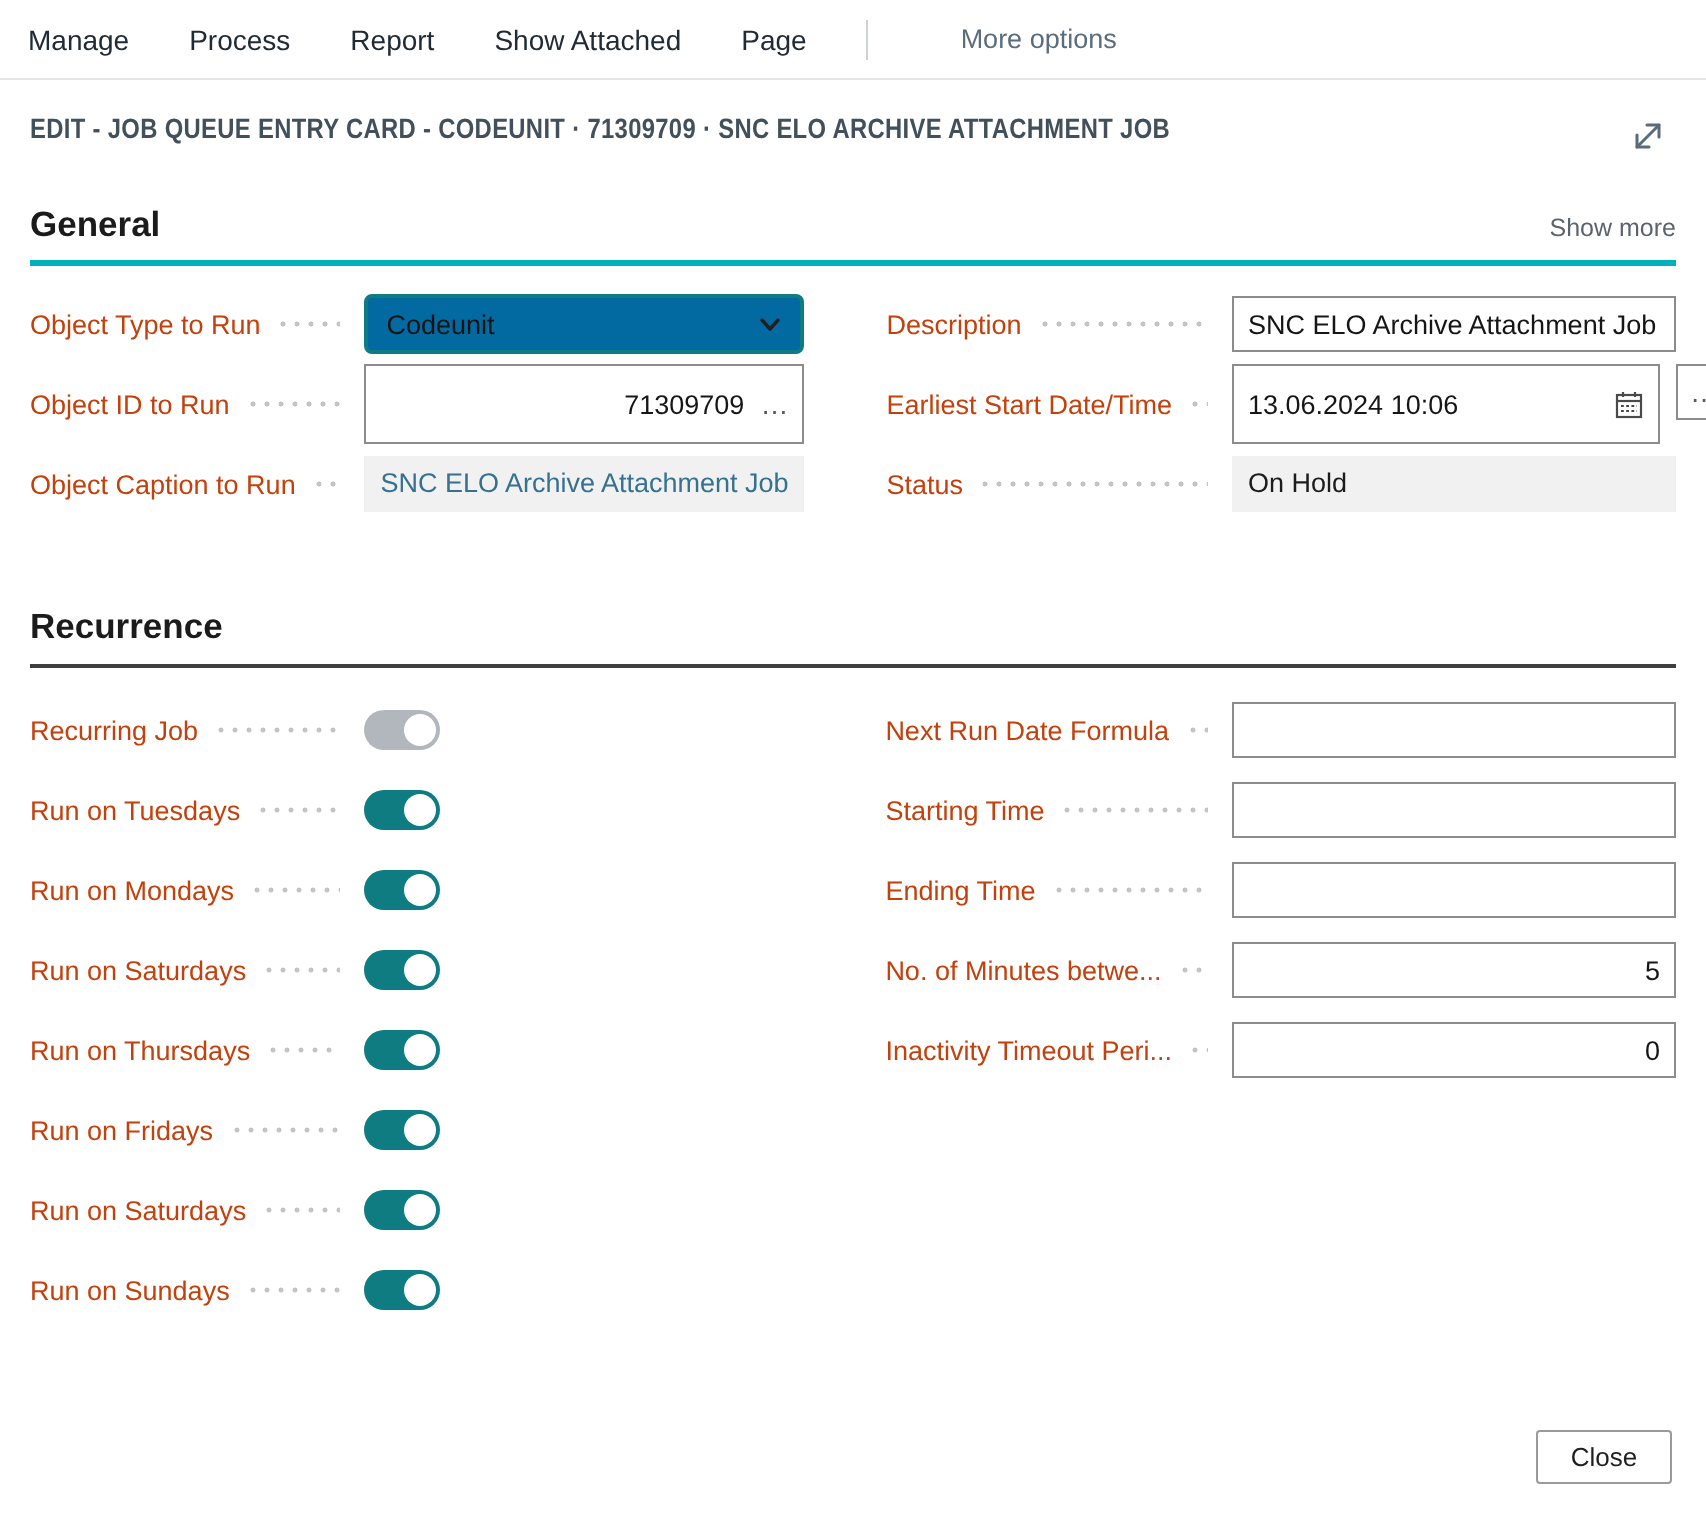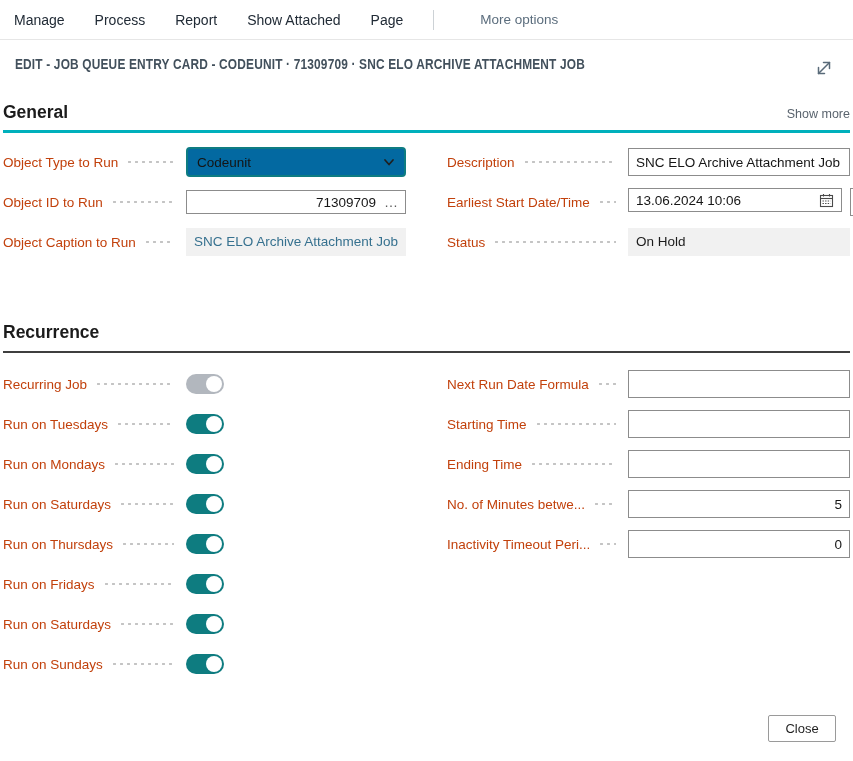--- a/index.html
+++ b/index.html
@@ -30,29 +30,29 @@
   }
   .page-title {
     font-size:14px; font-weight:bold; color:#42505c;
     white-space:nowrap; transform:scaleX(0.85); transform-origin:left center;
     letter-spacing:0.2px;
   }
   .expand-btn { margin-left:auto; cursor:pointer; width:24px; height:24px;
     display:flex; align-items:center; justify-content:center; }
 
   
-  .content { padding:0 3px; }
+  .content { padding:0 15px; }
   .section-head-row { display:flex; align-items:baseline; }
   .section-heading { font-size:17.5px; font-weight:bold; color:#1b1b1b; }
   .show-more { margin-left:auto; font-size:12.5px; color:#5a646e; cursor:pointer; }
   .rule-accent { height:3px; background:#00b0bc; margin-top:7px; }
   .rule-dark   { height:2px; background:#3f3f3f; margin-top:8px; }
 
   .section-general { margin-top:22px; }
-  .section-recurrence { margin-top:55px; }
+  .section-recurrence { margin-top:36px; }
 
   .fields-grid {
     margin-top:14px;
     display:grid; grid-template-columns:1fr 1fr; column-gap:41px;
     align-items:start;
   }
   .col { display:flex; flex-direction:column; }
 
   .field-row { display:flex; height:30px; margin-bottom:10px; align-items:center; }
   .field-label { font-size:13.5px; color:#c2410c; white-space:nowrap; }
@@ -74,21 +74,21 @@
   
   .text-input {
     width:100%; height:28px; border:1px solid #8c8c8c; background:#fff;
     padding:0 7px; font-size:13.5px; color:#161616;
     font-family:"Liberation Sans", sans-serif; outline:none;
   }
   .num { text-align:right; }
 
   
   .field-box {
-    width:100%; height:24px; border:1px solid #8c8c8c; background:#fff;
+    width:100%; height:40px; border:1px solid #8c8c8c; background:#fff;
     display:flex; align-items:center; padding:0 7px;
   }
   .field-box input {
     border:none; outline:none; flex:1; min-width:0; height:100%;
     font-size:13.5px; color:#161616; font-family:"Liberation Sans", sans-serif;
     padding:0; background:transparent;
   }
   .assist-glyph { color:#5a5a5a; font-size:14px; margin-left:8px; cursor:pointer; line-height:1; }
 
   

